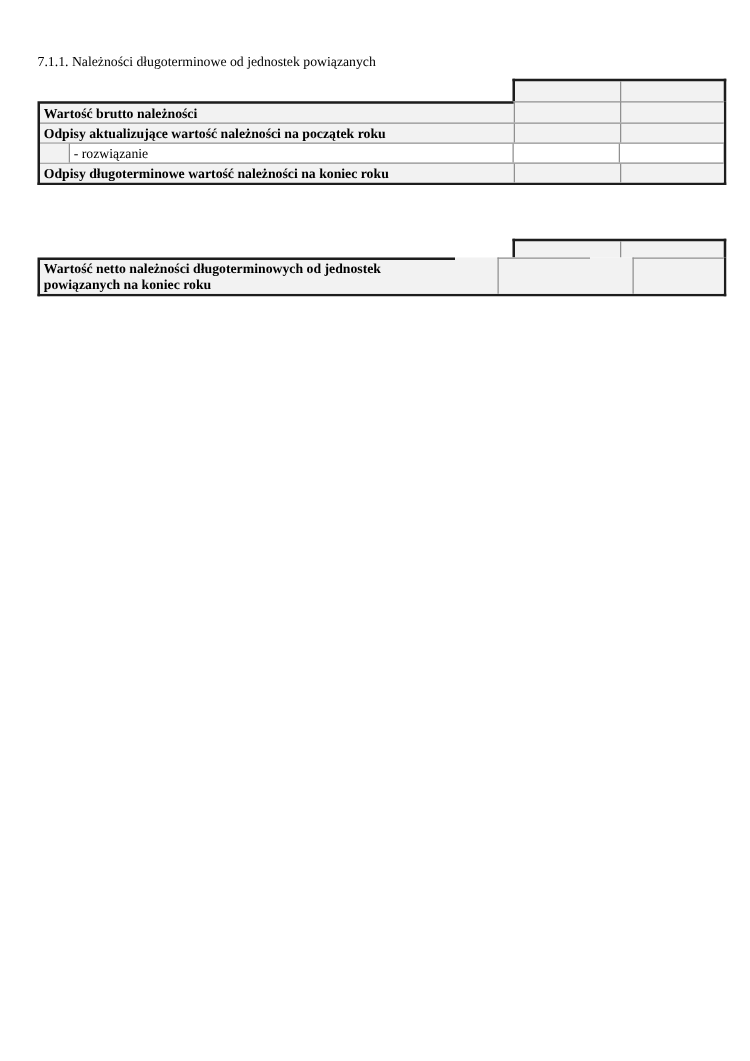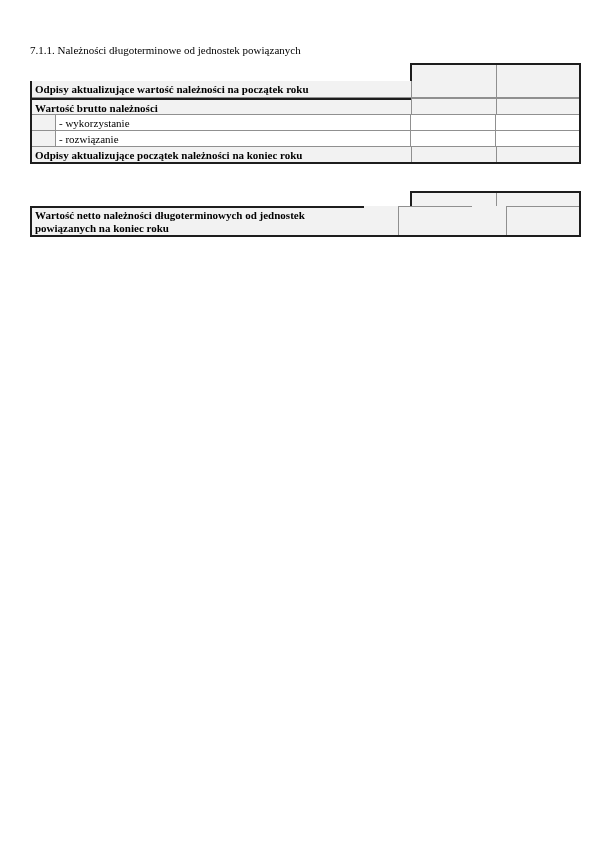--- a/index.html
+++ b/index.html
@@ -66,49 +66,43 @@
 
   <div class="doc-title">7.1.1. Należności długoterminowe od jednostek powiązanych</div>
 
   <div class="headerbox hb1">
     <div class="hcell"></div>
     <div class="hcell"></div>
   </div>
 
   <div class="tbl t1">
 
+    <div class="trow first gray">
+      <div class="cell lbl">Wartość brutto należności</div>
+      <div class="cell c1"></div>
+      <div class="cell c2"></div>
+    </div>
+
     <div class="trow gray">
       <div class="cell lbl">Odpisy aktualizujące wartość należności na początek roku</div>
       <div class="cell c1"></div>
       <div class="cell c2"></div>
     </div>
 
-    <div class="trow first gray">
-      <div class="cell lbl">Wartość brutto należności</div>
-      <div class="cell c1"></div>
-      <div class="cell c2"></div>
-    </div>
 
-
-    <div class="trow sub">
-      <div class="cell indent"></div>
-      <div class="cell lbl">- wykorzystanie</div>
-      <div class="cell c1"></div>
-      <div class="cell c2"></div>
-    </div>
 
     <div class="trow sub">
       <div class="cell indent"></div>
       <div class="cell lbl">- rozwiązanie</div>
       <div class="cell c1"></div>
       <div class="cell c2"></div>
     </div>
 
     <div class="trow gray">
-      <div class="cell lbl">Odpisy aktualizujące początek należności na koniec roku</div>
+      <div class="cell lbl">Odpisy długoterminowe wartość należności na koniec roku</div>
       <div class="cell c1"></div>
       <div class="cell c2"></div>
     </div>
 
   </div>
 
   <div class="headerbox hb2">
     <div class="hcell"></div>
     <div class="hcell"></div>
   </div>

